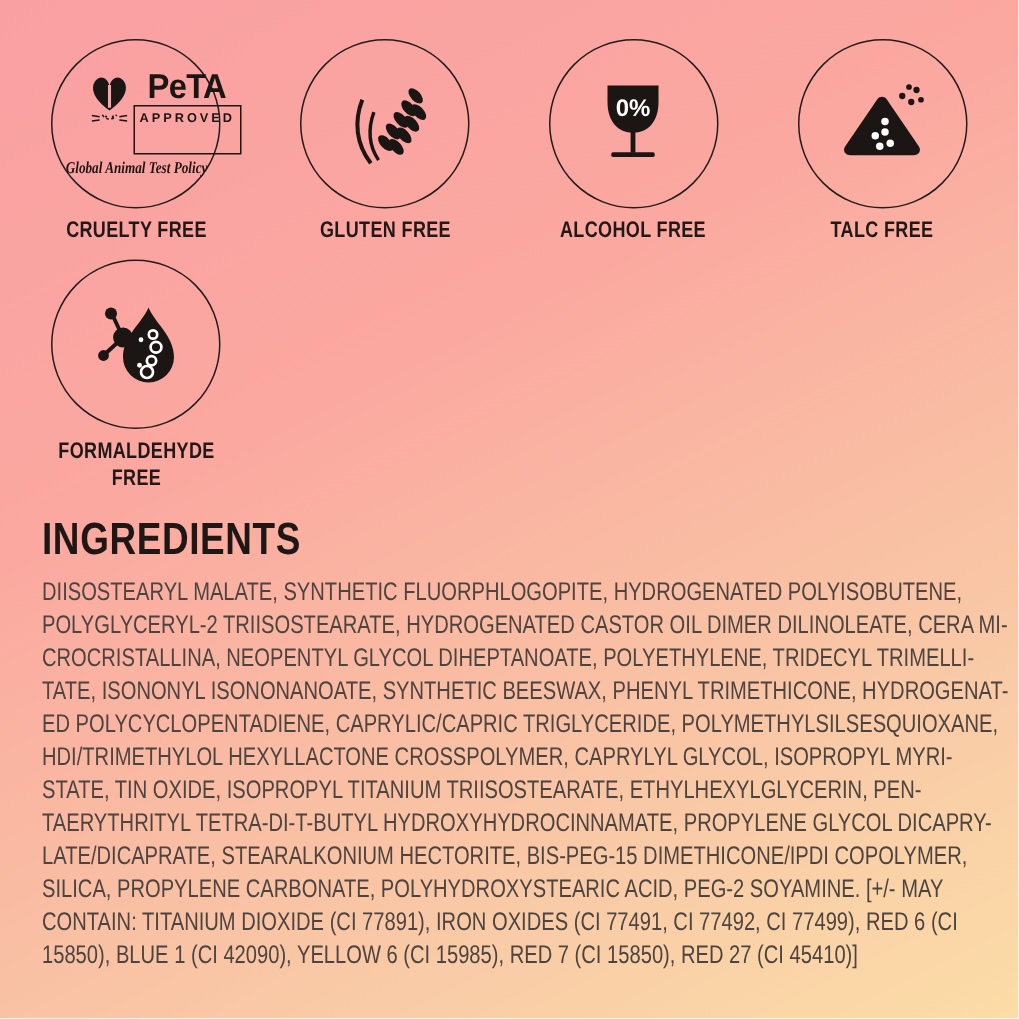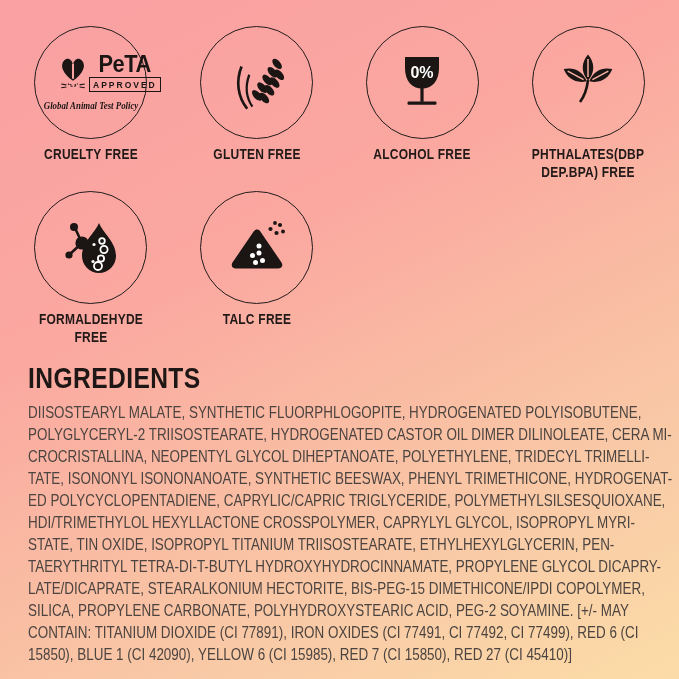--- a/index.html
+++ b/index.html
@@ -20,21 +20,21 @@
     margin-top:6px;width:160px;font-weight:700;font-size:15px;line-height:18px;
     letter-spacing:.3px;text-align:center;color:#211917;
     transform:scaleX(.8);transform-origin:50% 0;
   }
   .icon{fill:#1b1514;}
   
   .peta{display:flex;flex-direction:column;align-items:center;}
   .peta-top{display:flex;align-items:flex-start;gap:0;margin-left:36px;}
   .peta-right{display:flex;flex-direction:column;align-items:center;}
   .peta-brand{font-weight:700;font-size:23px;line-height:21px;letter-spacing:-.5px;color:#1b1514;transform:scaleX(.95);}
-  .peta-approved{margin-top:2px;border:1.5px solid #1b1514;font-weight:700;font-size:8.5px;line-height:10px;letter-spacing:2px;padding:2px 3px 1px;color:#1b1514;}
+  .peta-approved{margin-top:2px;border:1.5px solid #1b1514;font-weight:700;font-size:8.5px;line-height:10px;letter-spacing:2px;padding:2px 3px 19px;color:#1b1514;}
   .peta-policy{margin-top:3px;font-family:"Liberation Serif",serif;font-style:italic;font-weight:700;font-size:11px;color:#1b1514;white-space:nowrap;transform:scaleX(.8);}
   
   .ingredients{padding:16px 28px 0;}
   .ing-heading{margin:0 0 8px;font-size:30px;line-height:32px;font-weight:700;color:#1f1715;letter-spacing:.5px;transform:scaleX(.82);transform-origin:0 50%;}
   .ing-lines{width:800px;transform:scaleX(.79);transform-origin:0 0;color:#4c4440;font-size:17px;line-height:22px;}
   .ing-line{white-space:nowrap;}
 </style>
 </head>
 <body>
 
@@ -91,61 +91,20 @@
         <svg width="64" height="64" viewBox="0 0 64 64" class="icon">
           <path d="M15,6 H49 V17 C49,30 42,37.5 32,37.5 C22,37.5 15,30 15,17 Z"></path>
           <rect x="30.4" y="37" width="3.2" height="13.8"></rect>
           <rect x="17.5" y="50.5" width="29" height="3.2" rx="1.2"></rect>
           <text x="32" y="26.5" text-anchor="middle" font-family="Liberation Sans, sans-serif" font-weight="bold" font-size="16" fill="#ffffff">0%</text>
         </svg>
       </div>
       <div class="badge-label">ALCOHOL FREE</div>
     </div>
 
-    <div class="badge-cell">
-      <div class="circle">
-        <svg width="64" height="64" viewBox="0 0 64 64" class="icon">
-          <g>
-            <path d="M32,3.5 C38.5,11 39.5,21 32,29.5 C24.5,21 25.5,11 32,3.5 Z"></path>
-            <path d="M32,8 L32,26" stroke="#f9b3a2" stroke-width="1.5" fill="none"></path>
-          </g>
-          <g transform="rotate(-62 32 31)">
-            <path d="M32,3.5 C38.5,11 39.5,21 32,29.5 C24.5,21 25.5,11 32,3.5 Z"></path>
-            <path d="M32,8 L32,26" stroke="#f9b3a2" stroke-width="1.5" fill="none"></path>
-          </g>
-          <g transform="rotate(62 32 31)">
-            <path d="M32,3.5 C38.5,11 39.5,21 32,29.5 C24.5,21 25.5,11 32,3.5 Z"></path>
-            <path d="M32,8 L32,26" stroke="#f9b3a2" stroke-width="1.5" fill="none"></path>
-          </g>
-          <path d="M32,29 C31,38 28.5,45 24,51" stroke="#1b1514" stroke-width="2.6" fill="none"></path>
-        </svg>
-      </div>
-      <div class="badge-label">PHTHALATES(DBP DEP.BPA) FREE</div>
-    </div>
-
-    <div class="badge-cell">
-      <div class="circle">
-        <svg width="64" height="64" viewBox="0 0 64 64" class="icon">
-          <path d="M23,27 L16,12 M23,27 L11,38 M23,27 L33,35" stroke="#1b1514" stroke-width="2.6" fill="none"></path>
-          <circle cx="15" cy="11" r="4"></circle>
-          <circle cx="10" cy="39" r="3.6"></circle>
-          <path d="M40,7 C44,17 57,26 57,40 A17,17 0 1 1 23,40 C23,26 36,17 40,7 Z"></path>
-          <circle cx="23" cy="27" r="6.6"></circle>
-          <g fill="none" stroke="#ffffff" stroke-width="1.8">
-            <circle cx="43" cy="25" r="2.8"></circle>
-            <circle cx="45" cy="33.5" r="3.6"></circle>
-            <circle cx="42" cy="42.5" r="3.1"></circle>
-            <circle cx="39" cy="50" r="4"></circle>
-          </g>
-          <circle cx="35" cy="28.5" r="1.6" fill="#ffffff"></circle>
-          <circle cx="34" cy="45.5" r="1.6" fill="#ffffff"></circle>
-        </svg>
-      </div>
-      <div class="badge-label">FORMALDEHYDE FREE</div>
-    </div>
 
     <div class="badge-cell">
       <div class="circle">
         <svg width="64" height="64" viewBox="0 0 64 64" class="icon">
           <path d="M29,15 C30.5,13 33.5,13 35,15 L56.5,46.5 C58.5,49.5 56.5,52.5 53,52.5 L11,52.5 C7.5,52.5 5.5,49.5 7.5,46.5 Z"></path>
           <g fill="#ffffff">
             <circle cx="34" cy="30" r="2.5"></circle>
             <circle cx="27.5" cy="39.5" r="2.5"></circle>
             <circle cx="34" cy="37" r="2.5"></circle>
             <circle cx="30.5" cy="46.5" r="2.5"></circle>
@@ -154,20 +113,41 @@
           <g>
             <circle cx="45.5" cy="13" r="2.1"></circle>
             <circle cx="51.5" cy="17" r="2.1"></circle>
             <circle cx="55" cy="9" r="2.1"></circle>
             <circle cx="58" cy="15.5" r="1.9"></circle>
             <circle cx="50" cy="7" r="1.9"></circle>
           </g>
         </svg>
       </div>
       <div class="badge-label">TALC FREE</div>
+    </div>
+
+    <div class="badge-cell">
+      <div class="circle">
+        <svg width="64" height="64" viewBox="0 0 64 64" class="icon">
+          <path d="M23,27 L16,12 M23,27 L11,38 M23,27 L33,35" stroke="#1b1514" stroke-width="2.6" fill="none"></path>
+          <circle cx="15" cy="11" r="4"></circle>
+          <circle cx="10" cy="39" r="3.6"></circle>
+          <path d="M40,7 C44,17 57,26 57,40 A17,17 0 1 1 23,40 C23,26 36,17 40,7 Z"></path>
+          <circle cx="23" cy="27" r="6.6"></circle>
+          <g fill="none" stroke="#ffffff" stroke-width="1.8">
+            <circle cx="43" cy="25" r="2.8"></circle>
+            <circle cx="45" cy="33.5" r="3.6"></circle>
+            <circle cx="42" cy="42.5" r="3.1"></circle>
+            <circle cx="39" cy="50" r="4"></circle>
+          </g>
+          <circle cx="35" cy="28.5" r="1.6" fill="#ffffff"></circle>
+          <circle cx="34" cy="45.5" r="1.6" fill="#ffffff"></circle>
+        </svg>
+      </div>
+      <div class="badge-label">FORMALDEHYDE FREE</div>
     </div>
 
 
 
   </div>
 
   <div class="ingredients">
     <h1 class="ing-heading">INGREDIENTS</h1>
     <div class="ing-lines">
       <div class="ing-line">DIISOSTEARYL MALATE, SYNTHETIC FLUORPHLOGOPITE, HYDROGENATED POLYISOBUTENE,</div>

